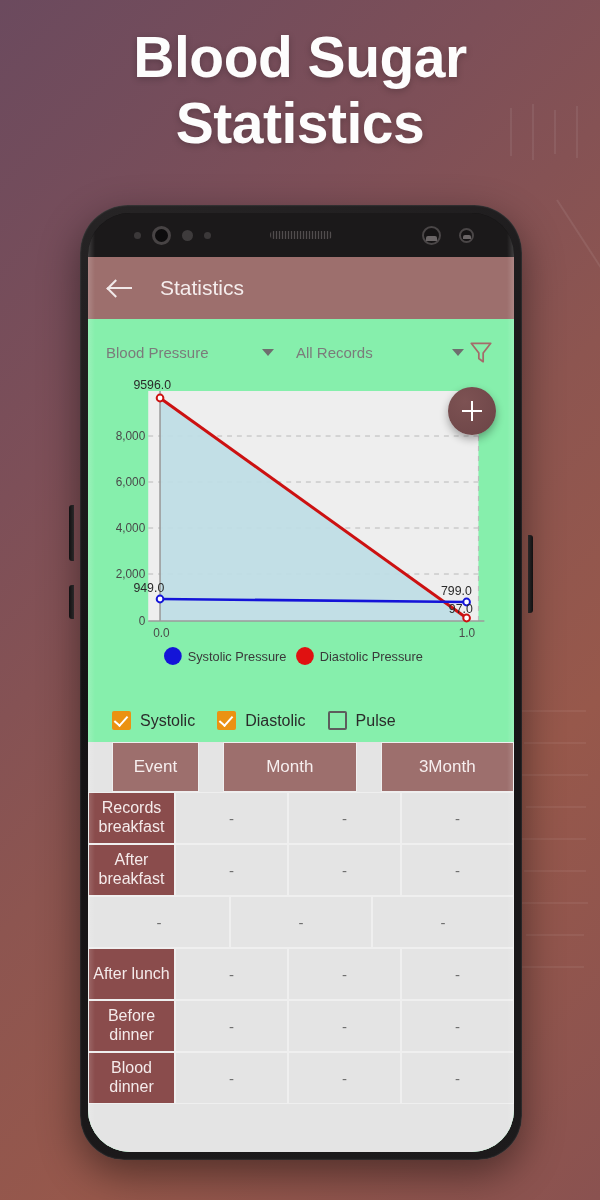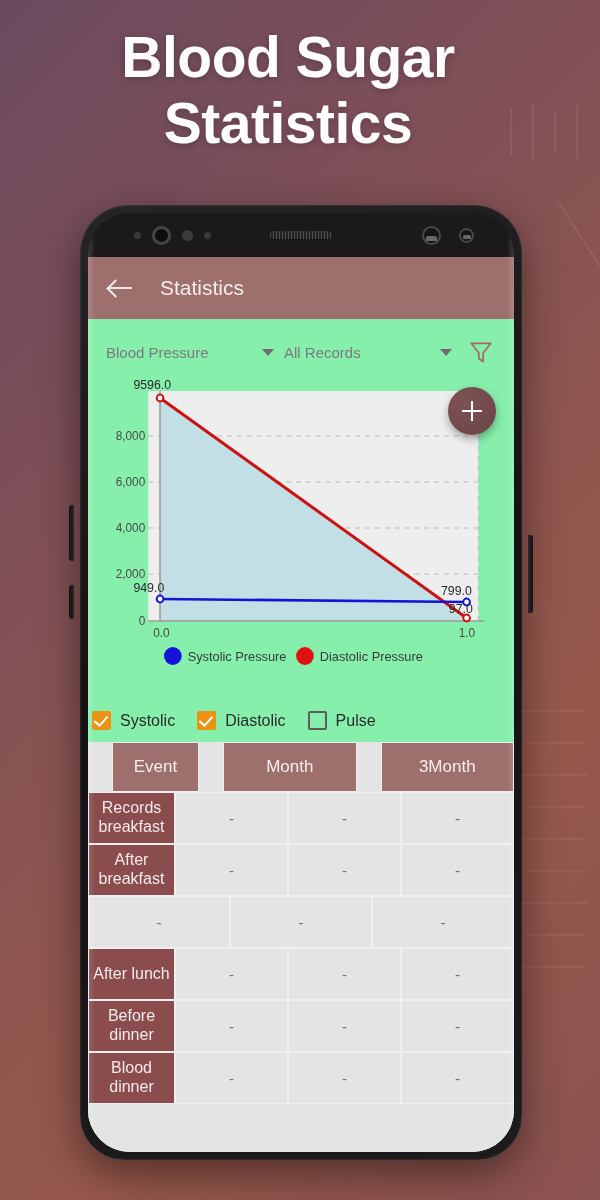--- a/index.html
+++ b/index.html
@@ -11,21 +11,21 @@
   }
   
   .bg-deco { position:absolute; inset:0; pointer-events:none; overflow:hidden; }
   .deco-vline { position:absolute; width:2px; background:rgba(255,255,255,0.07); }
   .deco-hline { position:absolute; height:2px; background:rgba(255,255,255,0.06); }
   .deco-diag { position:absolute; width:2px; height:190px; background:rgba(255,255,255,0.08);
                transform:rotate(-33deg); transform-origin:top center; }
 
   
   .hero {
-    position:absolute; top:24px; left:0; width:576px; text-align:center;
+    position:absolute; top:24px; left:12px; width:576px; text-align:center;
     color:#fdfdfd; font-weight:bold; font-size:57px; line-height:1.16;
     letter-spacing:-0.5px; text-shadow:0 2px 7px rgba(0,0,0,0.22);
   }
 
   
   .phone {
     position:absolute; left:80px; top:205px; width:442px; height:955px;
     background: linear-gradient(160deg,#262425 0%,#141214 45%,#1d1b1c 100%);
     border-radius:48px 48px 44px 44px;
     box-shadow: 0 14px 40px rgba(0,0,0,0.45), inset 0 0 2px rgba(255,255,255,0.25);
@@ -86,37 +86,37 @@
 
   .content { flex:1; background:#86efac; display:flex; flex-direction:column; overflow:hidden; }
 
   
   .filter-row { display:flex; align-items:center; padding:20px 18px 8px 18px; gap:4px; }
   .dd { display:flex; align-items:center; cursor:pointer; }
   .dd-label { color:#7b7b7b; font-size:15px; }
   .caret { width:0; height:0; border-left:6px solid transparent; border-right:6px solid transparent;
            border-top:7px solid #6e6e6e; margin-left:auto; }
   .dd.bp { width:168px; }
-  .dd.rec { width:168px; margin-left:6px; }
+  .dd.rec { width:168px; margin-left:18px; }
   .funnel { width:26px; height:26px; margin-left:auto; margin-right:2px; cursor:pointer; }
 
   
   .chart-wrap { position:relative; padding:0 6px; height:330px; flex:none; }
   .fab {
     position:absolute; right:18px; top:14px; width:48px; height:48px; border-radius:50%;
     background:radial-gradient(circle at 35% 30%,#7d5253,#6b4446);
     box-shadow:0 4px 9px rgba(0,0,0,0.32); z-index:4; cursor:pointer;
     display:flex; align-items:center; justify-content:center;
   }
   .fab::before { content:""; position:absolute; width:20px; height:2.5px; background:#fff; }
   .fab::after  { content:""; position:absolute; width:2.5px; height:20px; background:#fff; }
   .chart-svg { display:block; width:100%; height:300px; }
 
   
-  .check-row { display:flex; align-items:center; gap:9px; padding:8px 18px 12px 4px; flex:none; }
+  .check-row { display:flex; align-items:center; gap:9px; padding:8px 18px 12px 24px; flex:none; }
   .cbox { width:19px; height:19px; border-radius:2px; position:relative; flex:none; cursor:pointer; }
   .cbox.on { background:#eb9212; }
   .cbox.on::after { content:""; position:absolute; left:5px; top:2px; width:6px; height:11px;
                     border-right:2.4px solid #fff; border-bottom:2.4px solid #fff; transform:rotate(42deg); }
   .cbox.off { border:2px solid #5d5d5d; background:transparent; }
   .cb-label { font-size:16px; color:#2b2b2b; margin-right:13px; }
 
   
   .table { flex:1; display:flex; flex-direction:column; background:#e4e4e4; overflow:hidden; }
   .trow { display:flex; align-items:stretch; }

